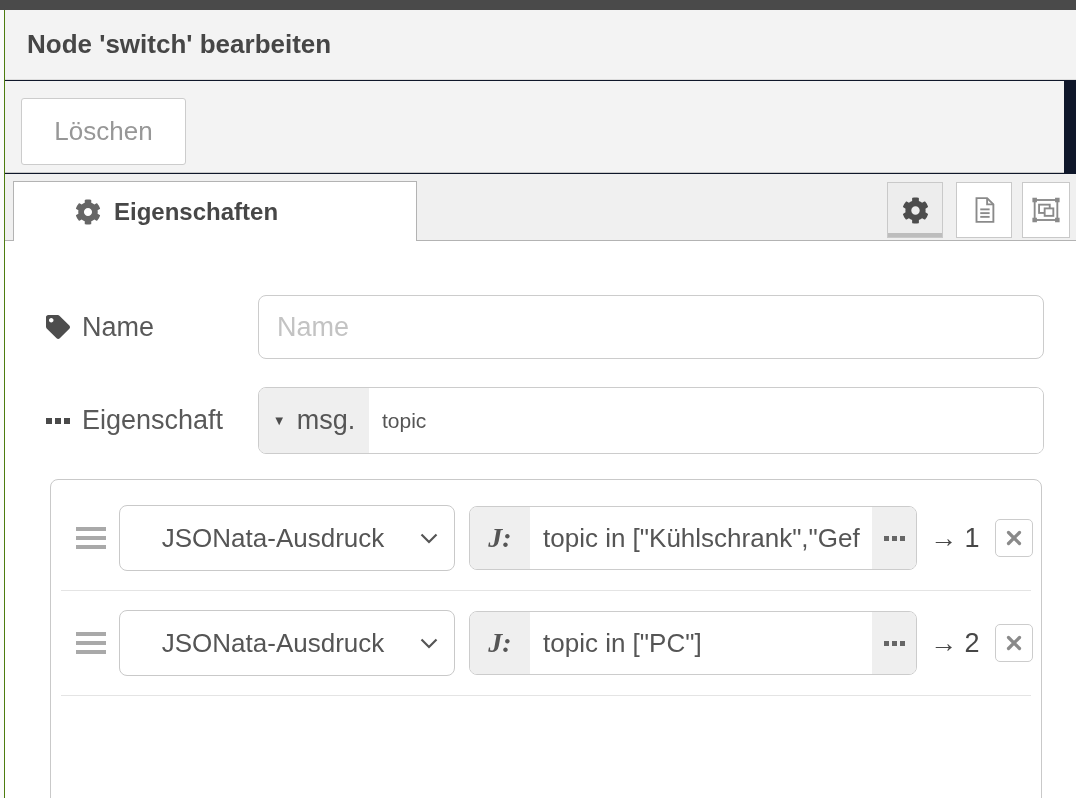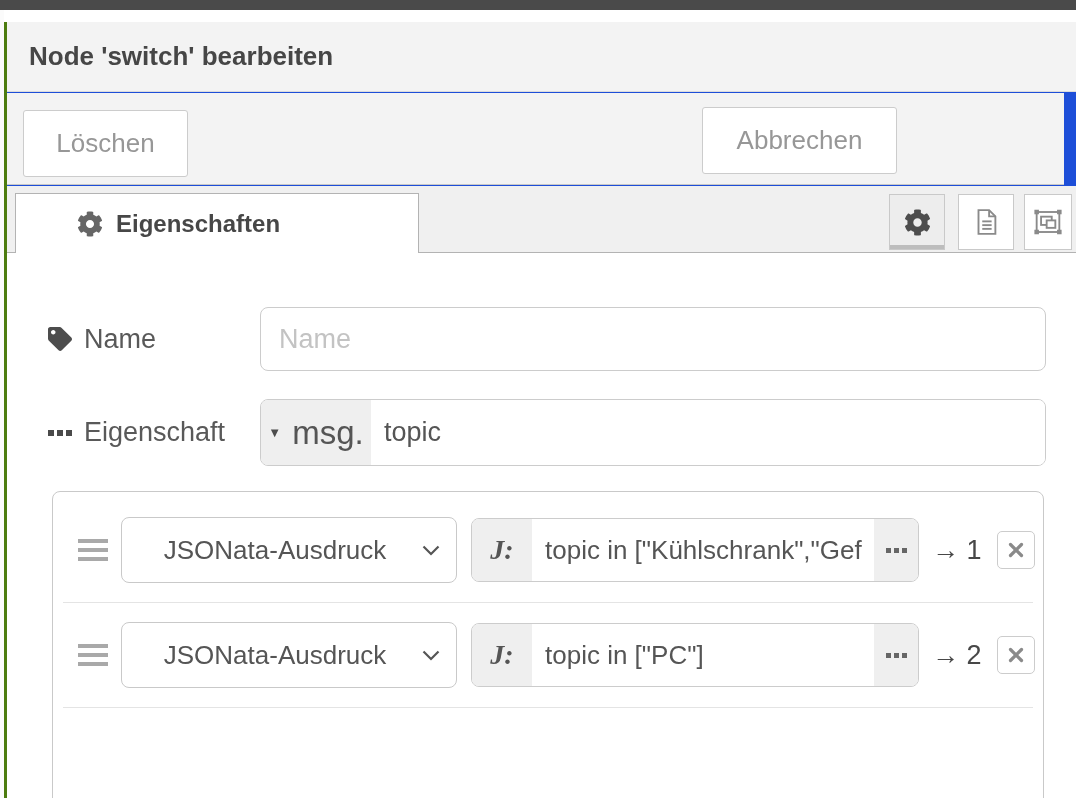--- a/index.html
+++ b/index.html
@@ -2,22 +2,22 @@
 <html><head>
 <meta charset="utf-8">
 <style>
   * { margin:0; padding:0; box-sizing:border-box; }
   html,body { width:1076px; height:798px; overflow:hidden; background:#fff;
               font-family:"Liberation Sans", sans-serif; }
 
   
   .topbar   { position:absolute; left:0; top:0; width:1076px; height:10px; background:#4a4a4a; }
   .ws-strip { position:absolute; left:0; top:10px; width:4px; bottom:0; background:#fbfbfb; }
-  .tray     { position:absolute; left:4px; top:10px; right:0; bottom:0; background:#1d4ed8;
-              border-left:3px solid #4d7c0f;margin-top:12px; }
+  .tray     { position:absolute; left:4px; top:10px; right:0; bottom:0; background:#0f172a;
+              border-left:1px solid #4d7c0f; }
 
   
   .title-sec { position:absolute; left:0; right:0; top:0; height:70px; background:#f3f3f3;
                border-bottom:1px solid #dcdcdc; display:flex; align-items:center; }
   .dlg-title { margin-left:22px; font-size:26px; font-weight:bold; color:#464646; }
 
   
   .btn-bar { position:absolute; left:0; right:12px; top:71px; height:92px; background:#f3f3f3;
              border-bottom:1px solid #c8c8c8; }
   .btn { position:absolute; display:flex; align-items:center; justify-content:center;
@@ -58,21 +58,21 @@
   .name-input { position:absolute; left:253px; top:54px; width:786px; height:64px;
                 padding:0 18px; }
 
   
   .typed { display:flex; align-items:stretch; border:1px solid #ccc; border-radius:8px;
            background:#fff; overflow:hidden; }
   .typed-prop { position:absolute; left:253px; top:146px; width:786px; height:67px; }
   .typed .prefix { background:#efefef; display:flex; align-items:center; justify-content:center;
                    gap:11px; color:#555; cursor:pointer; flex:none; }
   .typed .prefix .caret { font-size:13px; color:#4d4d4d; }
-  .typed .prefix .ptext { font-size:33px; }
+  .typed .prefix .ptext { font-size:27px; }
   .typed input { border:none; outline:none; flex:1; min-width:0; font-size:26px; color:#555;
                  padding:0 6px 0 13px; font-family:"Liberation Sans", sans-serif; background:#fff; }
   .prefix-msg { width:110px; }
   .prefix-j { width:60px; font-family:"Liberation Serif", serif; font-style:italic;
               font-weight:bold; font-size:28px; color:#2b2b2b; }
   .expand-btn { width:44px; flex:none; background:#efefef; display:flex; align-items:center;
                 justify-content:center; gap:3px; cursor:pointer; }
   .expand-btn i, .dots i { display:block; width:5px; height:5px; background:#666; }
   .dots { display:flex; gap:3px; }
   .dots.lbl i { width:6px; height:6px; background:#4a4a4a; }
@@ -103,21 +103,20 @@
 <div class="ws-strip"></div>
 
 <div class="tray">
 
   <div class="title-sec">
     <div class="dlg-title">Node 'switch' bearbeiten</div>
   </div>
 
   <div class="btn-bar">
     <div class="btn btn-secondary btn-delete">Löschen</div>
-    <div class="btn btn-secondary btn-cancel">Abbrechen</div>
   </div>
 
   <div class="tab-bar">
     <div class="tab-props">
       <svg width="26" height="26" viewBox="0 0 512 512">
           <path fill="#666" d="M487.4 315.7l-42.6-24.6c4.3-23.2 4.3-47 0-70.2l42.6-24.6c4.9-2.8 7.1-8.6 5.5-14-11.1-35.6-30-67.8-54.7-94.6-3.8-4.1-10-5.1-14.8-2.3L380.8 110c-17.9-15.4-38.5-27.3-60.8-35.1V25.8c0-5.6-3.9-10.5-9.4-11.7-36.7-8.2-74.3-7.8-109.2 0-5.5 1.2-9.4 6.1-9.4 11.7V75c-22.2 7.9-42.8 19.8-60.8 35.1L88.7 85.5c-4.9-2.8-11-1.9-14.8 2.3-24.7 26.7-43.6 58.9-54.7 94.6-1.7 5.4.6 11.2 5.5 14L67.3 221c-4.3 23.2-4.3 47 0 70.2l-42.6 24.6c-4.9 2.8-7.1 8.6-5.5 14 11.1 35.6 30 67.8 54.7 94.6 3.8 4.1 10 5.1 14.8 2.3l42.6-24.6c17.9 15.4 38.5 27.3 60.8 35.1v49.2c0 5.6 3.9 10.5 9.4 11.7 36.7 8.2 74.3 7.8 109.2 0 5.5-1.2 9.4-6.1 9.4-11.7v-49.2c22.2-7.9 42.8-19.8 60.8-35.1l42.6 24.6c4.9 2.8 11 1.9 14.8-2.3 24.7-26.7 43.6-58.9 54.7-94.6 1.5-5.5-.7-11.3-5.6-14.1zM256 336c-44.1 0-80-35.9-80-80s35.9-80 80-80 80 35.9 80 80-35.9 80-80 80z"></path>
         </svg>
       <span class="tab-label">Eigenschaften</span>
     </div>
 
@@ -164,21 +163,21 @@
           <i></i>
           <i></i>
         </span>
       <span>Eigenschaft</span>
     </div>
     <div class="typed typed-prop">
       <div class="prefix prefix-msg">
         <span class="caret">▼</span>
         <span class="ptext">msg.</span>
       </div>
-      <input type="text" style="font-size: 27px;" value="topic">
+      <input type="text" style="font-size: 21px;" value="topic">
     </div>
 
     <div class="rules-box">
 
       <div class="rule-row">
         <span class="drag">
             <i></i>
             <i></i>
             <i></i>
           </span>

